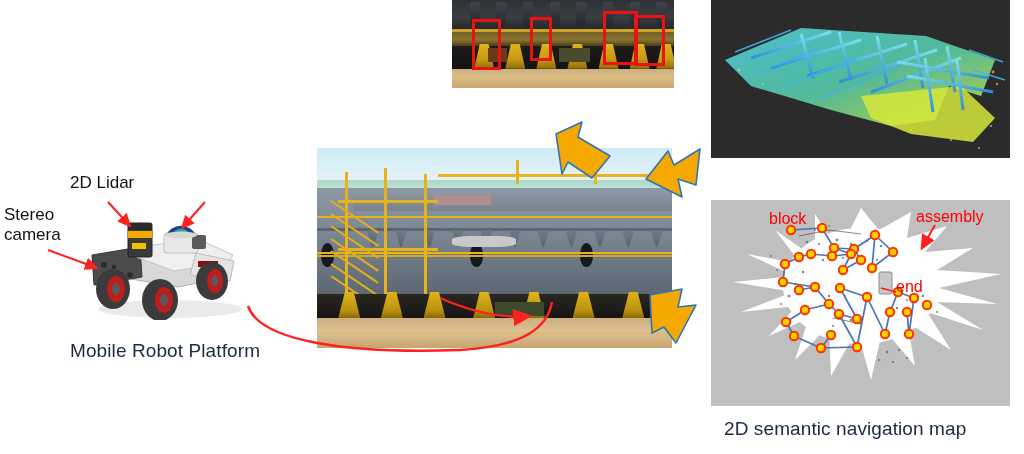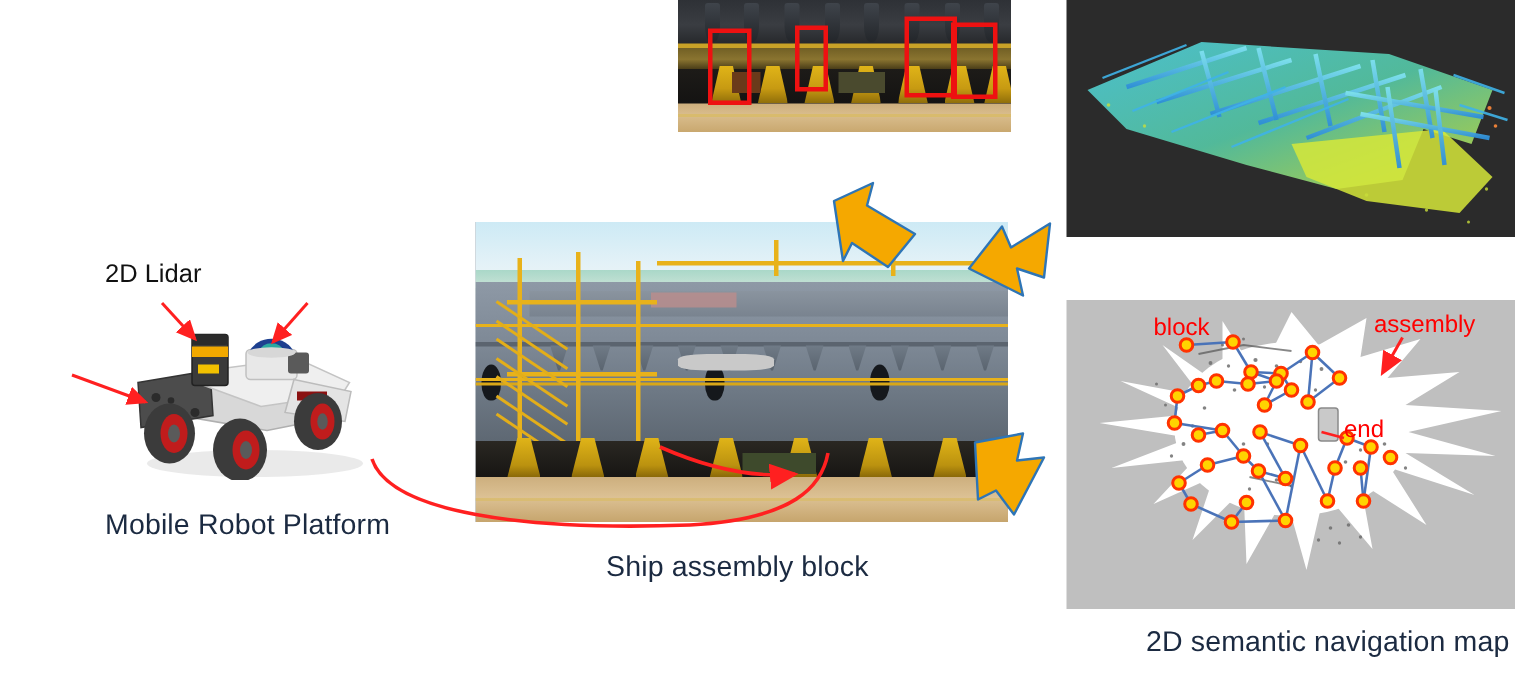--- a/index.html
+++ b/index.html
@@ -168,20 +168,24 @@
         </marker>
       </defs>
 
       <line x1="48" y1="100" x2="97" y2="118" stroke="#ff2020" stroke-width="2" marker-end="url(#rtip)"></line>
 
       <line x1="108" y1="52" x2="130" y2="76" stroke="#ff2020" stroke-width="2" marker-end="url(#rtip)"></line>
 
       <line x1="205" y1="52" x2="182" y2="78" stroke="#ff2020" stroke-width="2" marker-end="url(#rtip)"></line>
     </svg>
 
+    <div class="abs anno" style="left:4px;top:55px;text-align:left;">
+      <div>Stereo</div>
+      <div>camera</div>
+    </div>
 
     <div class="abs anno" style="left:70px;top:23px;">2D Lidar</div>
 
 
     <div class="abs caption" style="left:70px;top:190px;">Mobile Robot Platform</div>
   </div>
 
   <div class="photo" id="ship-photo">
     <div class="sh-sky"></div>
     <div class="sh-far"></div>
@@ -248,21 +252,20 @@
   <svg class="leader" style="left:230px;top:280px;width:430px;height:90px;">
     <defs>
       <marker id="ftip" markerWidth="8" markerHeight="8" refX="7" refY="3.6" orient="auto">
         <path d="M0,0 L8,3.6 L0,7.2 Z" fill="#ff2020"></path>
       </marker>
     </defs>
     <path d="M210 18 Q 260 40 300 36" fill="none" stroke="#ff2020" stroke-width="2.4" marker-end="url(#ftip)"></path>
     <path d="M18 26 C 30 62 120 74 230 70 C 300 66 318 44 322 22" fill="none" stroke="#ff2020" stroke-width="2.4"></path>
   </svg>
 
-  <div class="abs caption" style="left:404px;top:368px;">Ship assembly block</div>
 
   <div class="photo" id="support-photo">
     <div class="sd-sky"></div>
     <div class="sd-rib" style="left:8%;"></div>
     <div class="sd-rib" style="left:20%;"></div>
     <div class="sd-rib" style="left:32%;"></div>
     <div class="sd-rib" style="left:44%;"></div>
     <div class="sd-rib" style="left:56%;"></div>
     <div class="sd-rib" style="left:68%;"></div>
     <div class="sd-rib" style="left:80%;"></div>
@@ -505,15 +508,15 @@
       <defs>
         <marker id="wtip" markerWidth="8" markerHeight="8" refX="6.5" refY="3.6" orient="auto">
           <path d="M0,0 L8,3.6 L0,7.2 Z" fill="#ff2020"></path>
         </marker>
       </defs>
       <line x1="224" y1="25" x2="211" y2="48" stroke="#ff2020" stroke-width="2" marker-end="url(#wtip)"></line>
       <line x1="185" y1="92" x2="170" y2="88" stroke="#ff2020" stroke-width="1.8"></line>
     </svg>
   </div>
 
-  <div class="abs caption" style="left:724px;top:418px;margin-left:40px;">2D semantic navigation map</div>
+  <div class="abs caption" style="left:724px;top:418px;">2D semantic navigation map</div>
 
 </div>
 
 </body></html>

